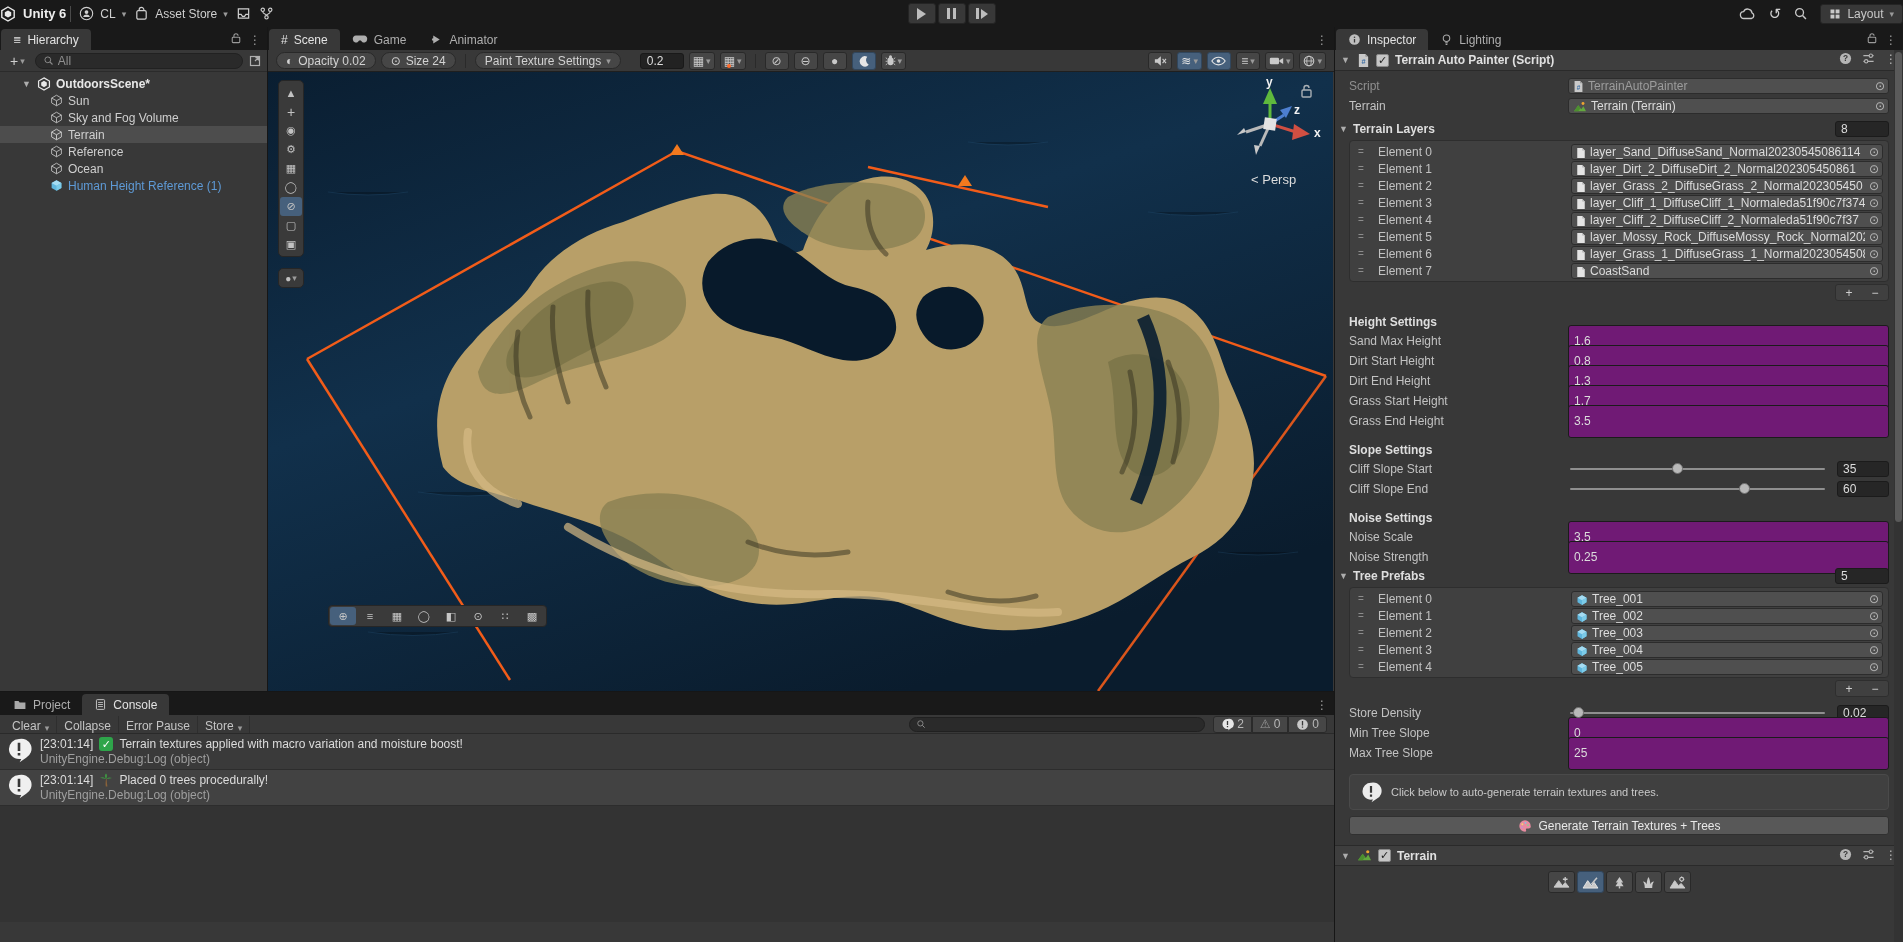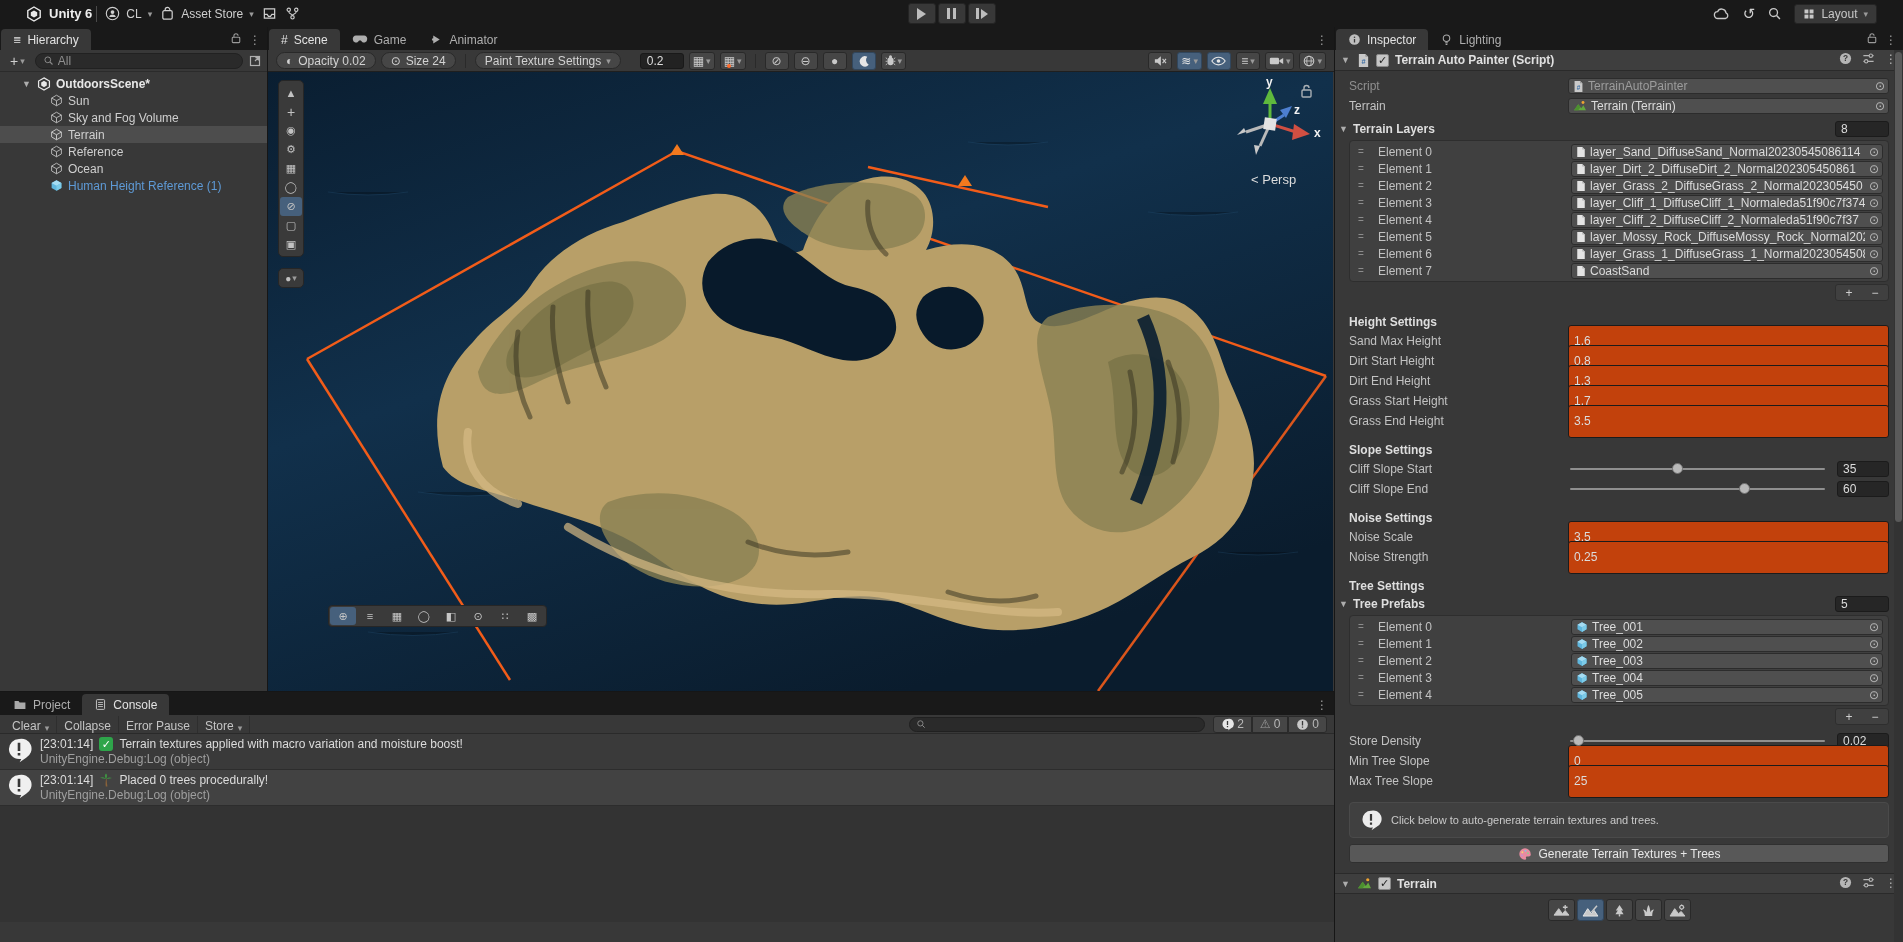--- a/index.html
+++ b/index.html
@@ -1,21 +1,21 @@
 <!DOCTYPE html>
 <html><head>
 <meta charset="utf-8">
 <style>
 *{box-sizing:border-box;margin:0;padding:0}
 html,body{background:#141414}
 body{font-family:"Liberation Sans","DejaVu Sans",sans-serif;font-size:12px;color:#c8c8c8;-webkit-font-smoothing:antialiased}
 #app{position:relative;width:1903px;height:942px;background:#282828;overflow:hidden}
 
 
-.menubar{position:absolute;left:0;top:0;width:1903px;height:27px;background:#191919;display:flex;align-items:center;padding:0 26px;gap:0}
+.menubar{position:absolute;left:0;top:0;width:1903px;height:27px;background:#191919;display:flex;align-items:center;padding:0 0;gap:0}
 .menubar .brand{display:flex;align-items:center;gap:7px;font-weight:bold;font-size:13px;color:#eee}
 .mb-sep{width:1px;height:16px;background:#4a4a4a;margin:0 4px}
 .mb-item{display:flex;align-items:center;gap:6px;color:#cfcfcf;padding:2px 4px;border-radius:3px;cursor:default}
 .mb-ico{display:flex;align-items:center;justify-content:center}
 .caret{font-size:9px;color:#9a9a9a}
 .play-group{position:absolute;left:50%;top:3px;transform:translateX(-50%);display:flex;gap:2px}
 .play-btn{width:28px;height:21px;background:#383838;border:1px solid #242424;border-radius:3px;display:flex;align-items:center;justify-content:center}
 .shape-play{width:0;height:0;border-left:9px solid #bdbdbd;border-top:6px solid transparent;border-bottom:6px solid transparent}
 .shape-pause{display:flex;gap:3px}
 .shape-pause i{display:block;width:3px;height:11px;background:#bdbdbd}
@@ -88,22 +88,22 @@
 .console-empty{flex:1;background:#333}
 
 
 .insp-scroll{position:relative;height:892px;overflow:hidden;padding-bottom:4px}
 .comp-header{height:21px;background:#3e3e3e;border-bottom:1px solid #2a2a2a;display:flex;align-items:center;gap:6px;padding:0 6px;color:#e0e0e0;font-weight:bold}
 .comp-header .hicons{margin-left:auto;display:flex;gap:10px;color:#b5b5b5;font-weight:normal}
 .checkbox{width:13px;height:13px;background:#c6c6c6;border:1px solid #8a8a8a;border-radius:2px;color:#1d1d1d;font-size:11px;line-height:11px;display:flex;align-items:center;justify-content:center;font-weight:bold}
 .irow{display:flex;align-items:center;height:16px;margin:4px 14px 0 14px}
 .ilabel{width:219px;flex:none;color:#c2c2c2;white-space:nowrap}
 .ilabel.dim{color:#8f8f8f}
-.nfield{flex:1;height:33px;background:#c2410c;border:1px solid #1b1b1b;border-radius:3px;display:flex;align-items:center;padding:0 5px;color:#dcdcdc;overflow:hidden;white-space:nowrap}
-.opill{flex:1;height:16px;background:#4f4f4f;border:1px solid #2c2c2c;border-radius:3px;display:flex;align-items:center;gap:4px;padding:0 3px 0 4px;color:#dcdcdc;overflow:hidden;white-space:nowrap}
+.nfield{flex:1;height:33px;background:#701a75;border:1px solid #1b1b1b;border-radius:3px;display:flex;align-items:center;padding:0 5px;color:#dcdcdc;overflow:hidden;white-space:nowrap}
+.opill{flex:1;height:16px;background:#4f4f4f;border:1px solid #2c2c2c;border-radius:3px;display:flex;align-items:flex-end;gap:4px;padding:0 3px 0 4px;color:#dcdcdc;overflow:hidden;white-space:nowrap}
 .opill .ptxt{overflow:hidden;white-space:nowrap;flex:1}
 .opill.dim .ptxt{color:#9c9c9c}
 .picker{margin-left:auto;color:#b8b8b8;flex:none}
 .isection{font-weight:bold;color:#dedede;margin:13px 14px 0 14px;height:15px;display:flex;align-items:center}
 .foldrow{display:flex;align-items:center;margin:6px 14px 0 4px;height:17px;gap:4px}
 .foldrow .ftitle{font-weight:bold;color:#dedede}
 .foldrow .sizefield{margin-left:auto;width:54px;height:16px;background:#262626;border:1px solid #1b1b1b;border-radius:3px;display:flex;align-items:center;padding:0 5px;color:#dcdcdc}
 .listbox{margin:3px 14px 0 14px;background:#404040;border:1px solid #2e2e2e;border-radius:4px;padding:2px 0}
 .lrow{display:flex;align-items:center;height:17px;padding:0 5px 0 8px;gap:6px}
 .handle{color:#8c8c8c;letter-spacing:0;font-size:10px;width:14px;flex:none}
@@ -1092,21 +1092,20 @@
             <span>3.5</span>
           </div>
       </div>
       <div class="irow">
         <span class="ilabel">Noise Strength</span>
         <div class="nfield">
             <span>0.25</span>
           </div>
       </div>
 
-      <div class="isection">Tree Settings</div>
       <div class="foldrow" style="margin-top:2px">
         <span class="tri">▼</span>
         <span class="ftitle">Tree Prefabs</span>
         <div class="sizefield">
             <span>5</span>
           </div>
       </div>
       <div class="listbox">
         <div class="lrow">
           <span class="handle">=</span>

